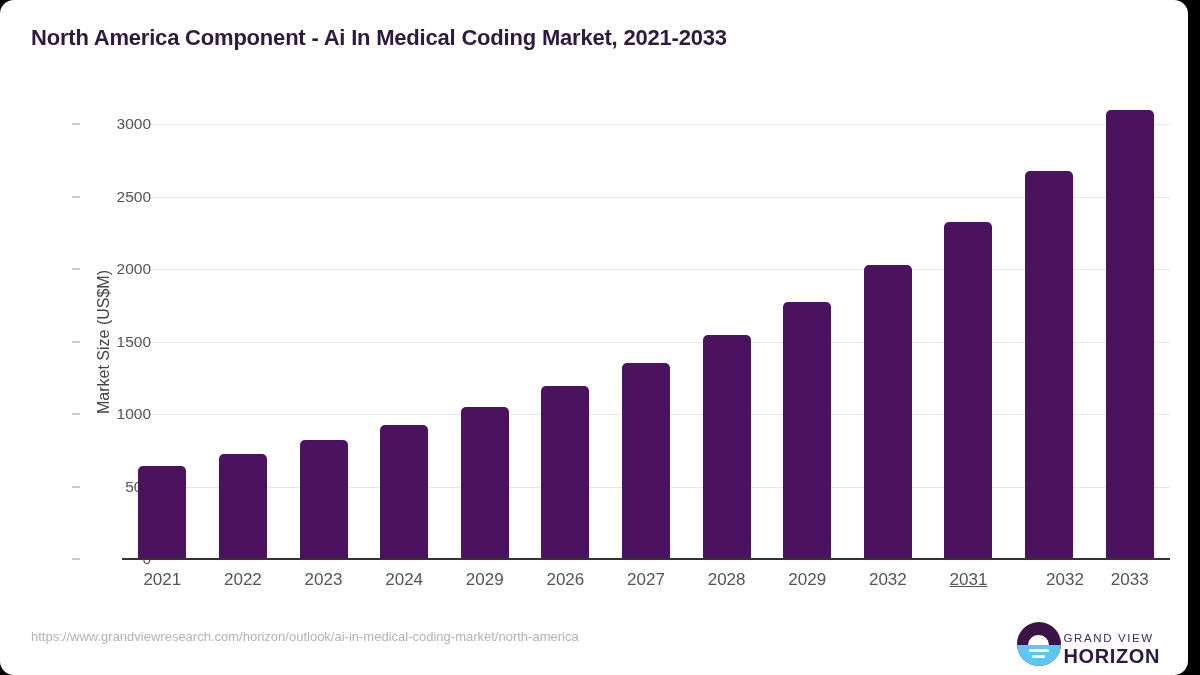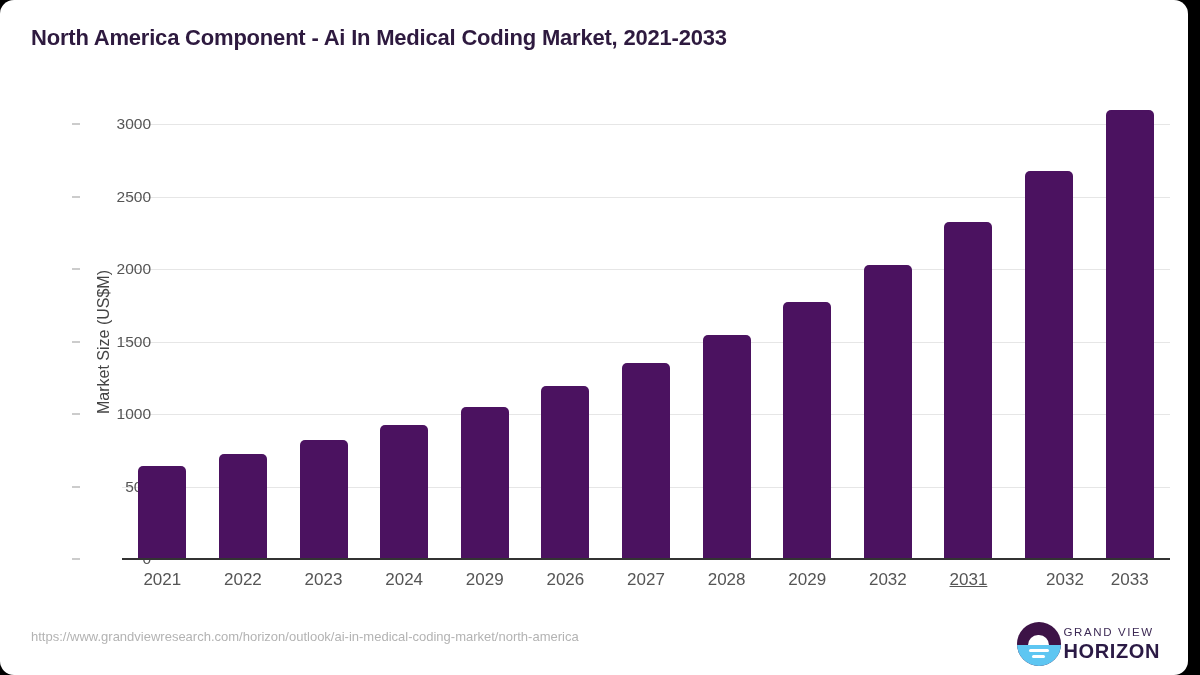--- a/index.html
+++ b/index.html
@@ -107,21 +107,21 @@
     top: 629px;
     font-size: 13px;
     color: #b3b3b3;
     white-space: nowrap;
   }
   #logo {
     position: absolute;
     right: 28px;
     top: 622px;
     display: flex;
-    align-items: center;
+    align-items: flex-end;
     gap: 3px;
   }
   #logo-mark {
     position: relative;
     width: 44px;
     height: 44px;
     border-radius: 50%;
     overflow: hidden;
     background: #3d1347;
     flex: 0 0 auto;

